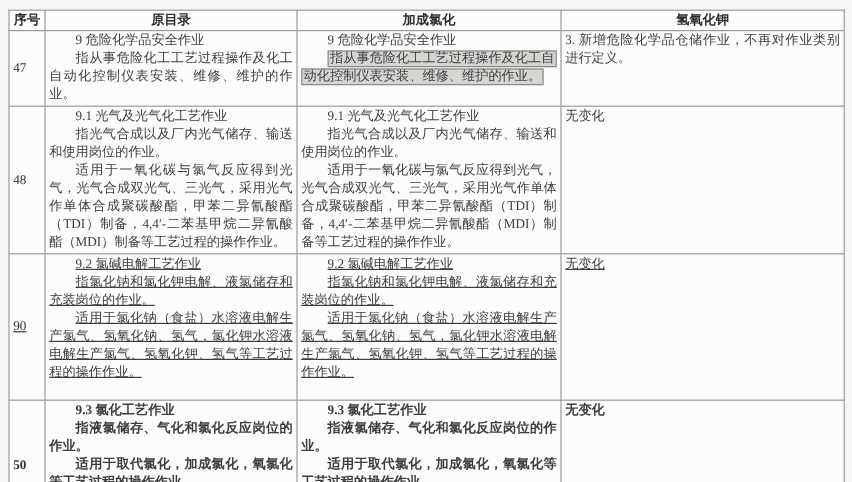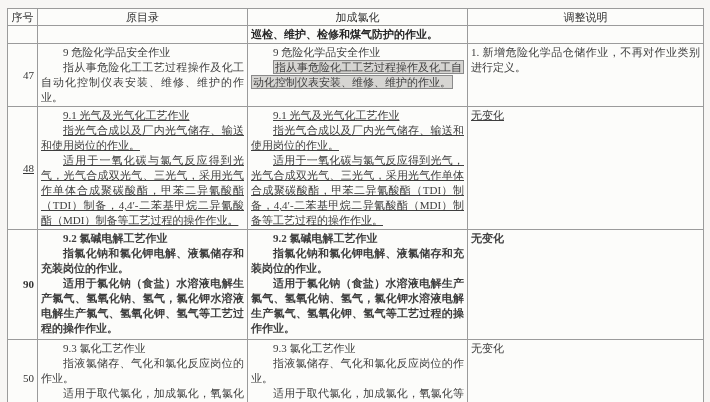--- a/index.html
+++ b/index.html
@@ -24,32 +24,32 @@
   .doc-table th, .doc-table td {
     border: 1px solid #9b9b9b;
     padding: 1px 3px;
     box-sizing: border-box;
     vertical-align: top;
     font-size: 11px;
     line-height: 15px;
   }
   .doc-table thead th {
     height: 17px;
-    font-weight: normal;
+    font-weight: bold;
     vertical-align: middle;
     color: #2e2e2e;
     padding: 0;
   }
   tbody tr:nth-child(1) td { height: 15px; }
   tbody tr:nth-child(2) td { height: 53px; }
   tbody tr:nth-child(3) td { height: 122px; text-decoration: underline; }
   tbody tr:nth-child(4) td { height: 110px; font-weight: bold; }
   tbody tr:nth-child(5) td { height: 72px; }
   td.c-no {
-    text-align: right;
+    text-align: left;
     vertical-align: middle;
     color: #333;
   }
   .para {
     margin: 0;
     text-align: justify;
   }
   .para.ind { text-indent: 2em; }
   .para.bd  { font-weight: bold; color: #262626; }
   .hl {
@@ -68,44 +68,36 @@
     <col class="w-no">
       <col class="w-orig">
       <col class="w-rev">
       <col class="w-note">
   </colgroup>
   <thead>
     <tr>
       <th>序号</th>
       <th>原目录</th>
       <th>加成氯化</th>
-      <th>调整说明</th>
+      <th>氢氧化钾</th>
     </tr>
   </thead>
   <tbody>
-      <tr>
-        <td class="c-no"></td>
-        <td></td>
-        <td>
-          <p class="para bd">巡检、维护、检修和煤气防护的作业。</p>
-        </td>
-        <td></td>
-      </tr>
       <tr>
         <td class="c-no">47</td>
         <td>
           <p class="para ind">9 危险化学品安全作业</p>
           <p class="para ind">指从事危险化工工艺过程操作及化工自动化控制仪表安装、维修、维护的作业。</p>
         </td>
         <td>
           <p class="para ind">9 危险化学品安全作业</p>
           <p class="para ind"><span class="hl">指从事危险化工工艺过程操作及化工自动化控制仪表安装、维修、维护的作业。</span></p>
         </td>
         <td>
-          <p class="para">1. 新增危险化学品仓储作业，不再对作业类别进行定义。</p>
+          <p class="para">3. 新增危险化学品仓储作业，不再对作业类别进行定义。</p>
         </td>
       </tr>
       <tr>
         <td class="c-no">48</td>
         <td>
           <p class="para ind">9.1 光气及光气化工艺作业</p>
           <p class="para ind">指光气合成以及厂内光气储存、输送和使用岗位的作业。</p>
           <p class="para ind">适用于一氧化碳与氯气反应得到光气，光气合成双光气、三光气，采用光气作单体合成聚碳酸酯，甲苯二异氰酸酯（TDI）制备，4,4′-二苯基甲烷二异氰酸酯（MDI）制备等工艺过程的操作作业。</p>
         </td>
         <td>

